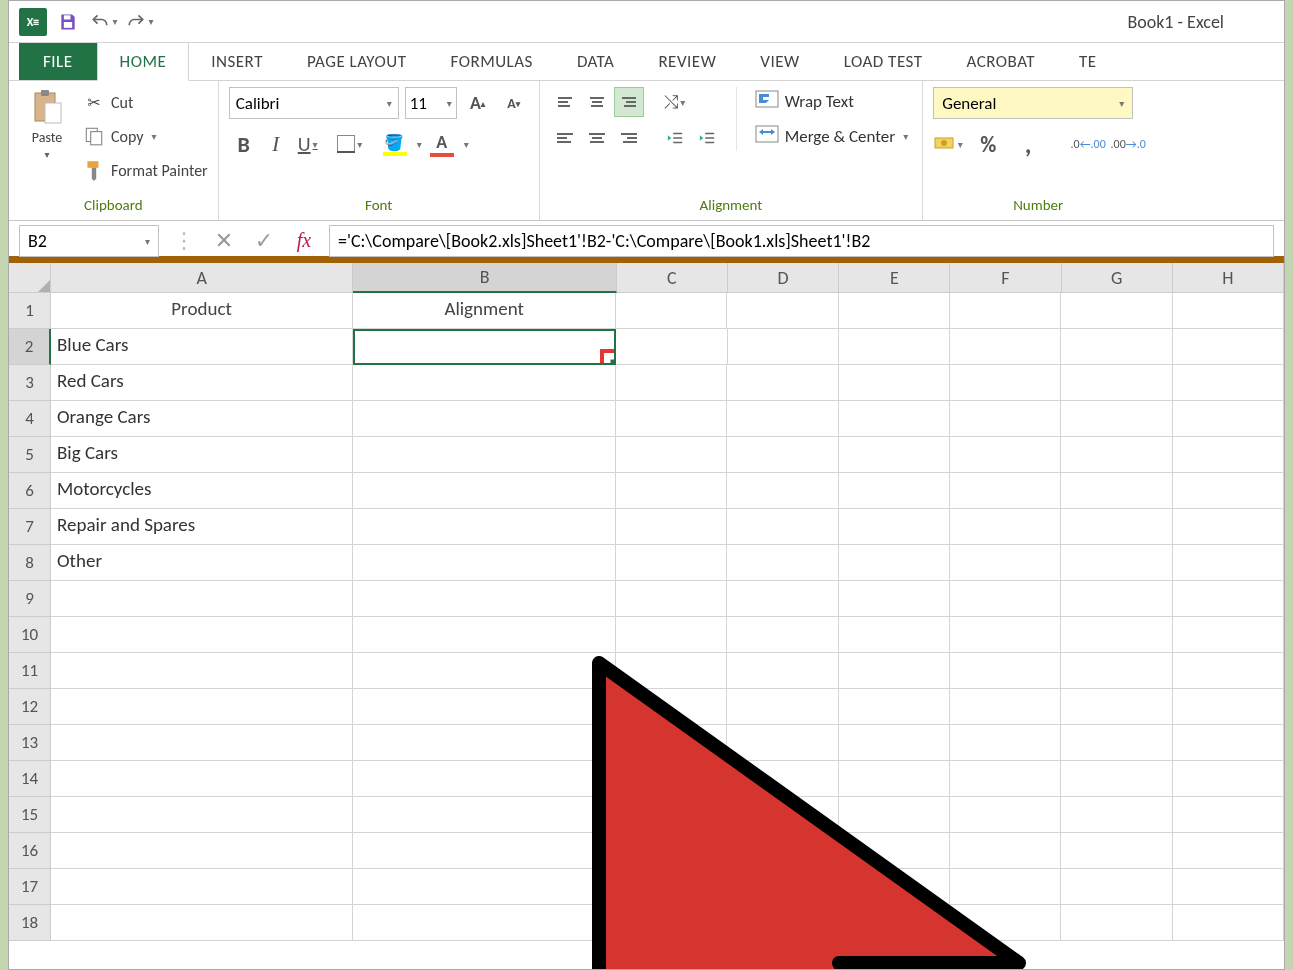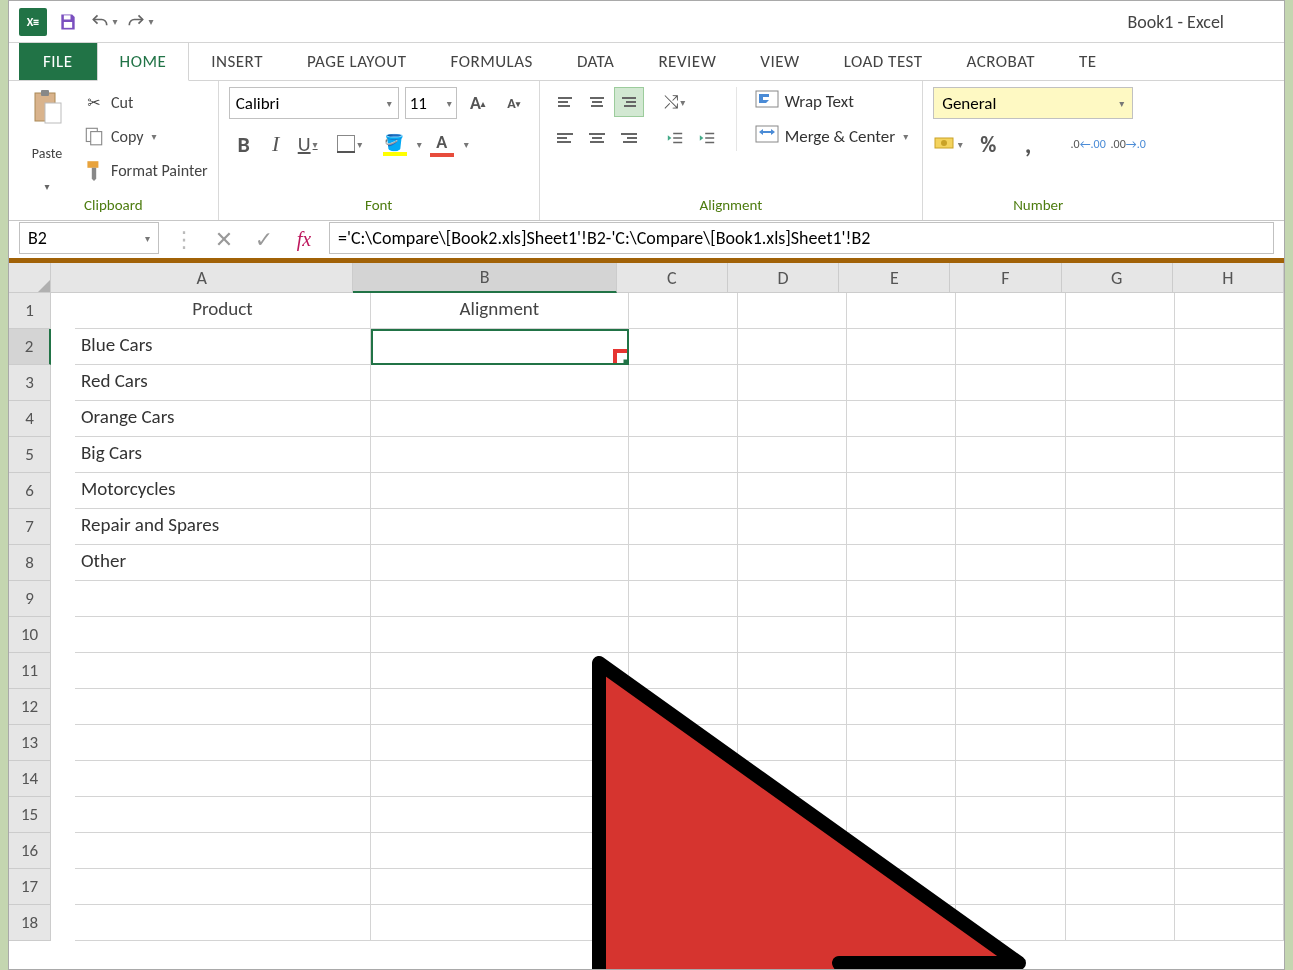--- a/index.html
+++ b/index.html
@@ -19,21 +19,21 @@
 .tab { padding: 8px 22px; font-size: 17px; color: #444; cursor: pointer; letter-spacing: 0.5px; }
 .tab.file { background: #217346; color: #fff; padding: 8px 24px; }
 .tab.active { border: 1px solid #d4d4d4; border-bottom: 1px solid #fff; margin-bottom: -1px; color: #217346; background: #fff; }
 
 
 .ribbon { display: flex; height: 140px; border-bottom: 1px solid #c7c7c7; background: #fff; }
 .group { display: flex; flex-direction: column; border-right: 1px solid #d9d9d9; padding: 6px 10px 2px 10px; position: relative; }
 .group-body { flex: 1; display: flex; align-items: flex-start; gap: 8px; }
 .group-label { text-align: center; font-size: 15px; color: #4d7c0f; padding: 2px 0 4px; position: relative; }
 
-.big-btn { display: flex; flex-direction: column; align-items: center; gap: 18px; width: 56px; cursor: pointer; color: #444; }
+.big-btn { display: flex; flex-direction: column; align-items: center; gap: 2px; width: 56px; cursor: pointer; color: #444; }
 .big-btn .icon { width: 40px; height: 40px; display: flex; align-items: center; justify-content: center; }
 .big-btn .caret { font-size: 10px; color: #666; }
 .small-row { display: flex; align-items: center; gap: 6px; color: #444; font-size: 16px; height: 30px; cursor: pointer; }
 .small-row .icon { width: 22px; height: 22px; display: flex; align-items: center; justify-content: center; }
 .caret-sm { font-size: 10px; color: #777; margin-left: 2px; }
 
 .font-row1 { display: flex; gap: 6px; align-items: center; }
 .font-select { width: 170px; height: 32px; border: 1px solid #c1c1c1; font-size: 17px; padding: 2px 6px; display: flex; align-items: center; justify-content: space-between; background: #fff; }
 .size-select { width: 52px; height: 32px; border: 1px solid #c1c1c1; font-size: 17px; padding: 2px 4px; display: flex; align-items: center; justify-content: space-between; background: #fff; }
 .btn-sq { width: 30px; height: 30px; display: flex; align-items: center; justify-content: center; color: #555; cursor: pointer; font-size: 17px; }
@@ -58,37 +58,37 @@
 .indent-btn { width: 30px; height: 30px; display: flex; align-items: center; justify-content: center; cursor: pointer; }
 
 .wrap-merge-col { display: flex; flex-direction: column; gap: 6px; }
 .wrap-btn, .merge-btn { display: flex; align-items: center; gap: 6px; font-size: 17px; color: #333; cursor: pointer; padding: 2px 4px; }
 
 .number-col { display: flex; flex-direction: column; gap: 10px; }
 .num-select { width: 200px; height: 32px; border: 1px solid #c1c1c1; font-size: 17px; padding: 2px 8px; display: flex; align-items: center; justify-content: space-between; background: #fef9c3; }
 .num-row2 { display: flex; gap: 10px; align-items: center; }
 
 
-.formula-bar { display: flex; align-items: flex-end; height: 42px; border-bottom: 5px solid #a16207; padding: 4px 10px; gap: 10px; }
+.formula-bar { display: flex; align-items: flex-start; height: 42px; border-bottom: 7px solid #a16207; padding: 4px 10px; gap: 10px; }
 .name-box { width: 140px; height: 32px; border: 1px solid #c1c1c1; padding: 2px 8px; font-size: 18px; display: flex; align-items: center; justify-content: space-between; }
 .fb-btn { width: 30px; height: 30px; display: flex; align-items: center; justify-content: center; color: #999; font-size: 22px; }
 .fx-label { font-style: italic; font-family: Georgia; font-size: 20px; color: #be185d; }
 .formula-input { flex: 1; height: 32px; border: 1px solid #c1c1c1; padding: 2px 8px; font-size: 18px; display: flex; align-items: center; }
 
 
 .grid { flex: 1; display: flex; overflow: hidden; position: relative; }
 .corner { width: 42px; height: 30px; background: #e6e6e6; border-right: 1px solid #ccc; border-bottom: 1px solid #ccc; display: flex; align-items: flex-end; justify-content: flex-end; }
 .corner svg { width: 12px; height: 12px; }
 .col-headers { display: flex; position: absolute; left: 42px; top: 0; right: 0; height: 30px; }
 .col-h { background: #e6e6e6; border-right: 1px solid #ccc; border-bottom: 1px solid #ccc; display: flex; align-items: center; justify-content: center; font-size: 18px; color: #555; }
 .col-h.sel { background: #d4d4d4; border-bottom: 2px solid #217346; }
 .row-headers { position: absolute; left: 0; top: 30px; width: 42px; }
 .row-h { height: 36px; background: #e6e6e6; border-right: 1px solid #ccc; border-bottom: 1px solid #ccc; display: flex; align-items: center; justify-content: center; font-size: 17px; color: #555; }
 .row-h.sel { background: #d4d4d4; border-right: 2px solid #217346; }
-.cells { position: absolute; left: 42px; top: 30px; right: 0; bottom: 0; margin-left: 24px; }
+.cells { position: absolute; left: 42px; top: 30px; right: 0; bottom: 0; }
 .cell-row { display: flex; height: 36px; }
 .cell { border-right: 1px solid #d4d4d4; border-bottom: 1px solid #d4d4d4; padding: 4px 6px; font-size: 19px; color: #333; overflow: hidden; white-space: nowrap; }
 .cell.header-cell { text-align: center; color: #444; }
 .cell.selected { border: 2px solid #217346; position: relative; }
 .fill-handle-box { position: absolute; right: -14px; bottom: -14px; width: 28px; height: 28px; border: 4px solid #e63532; background: #fff; z-index: 5; }
 .fill-handle-box::after { content: ""; position: absolute; left: 50%; top: 50%; width: 7px; height: 7px; background: #217346; transform: translate(-50%, -50%); }
 
 
 .cursor-overlay { position: absolute; left: 570px; top: 380px; width: 520px; height: 560px; z-index: 10; pointer-events: none; }
 

